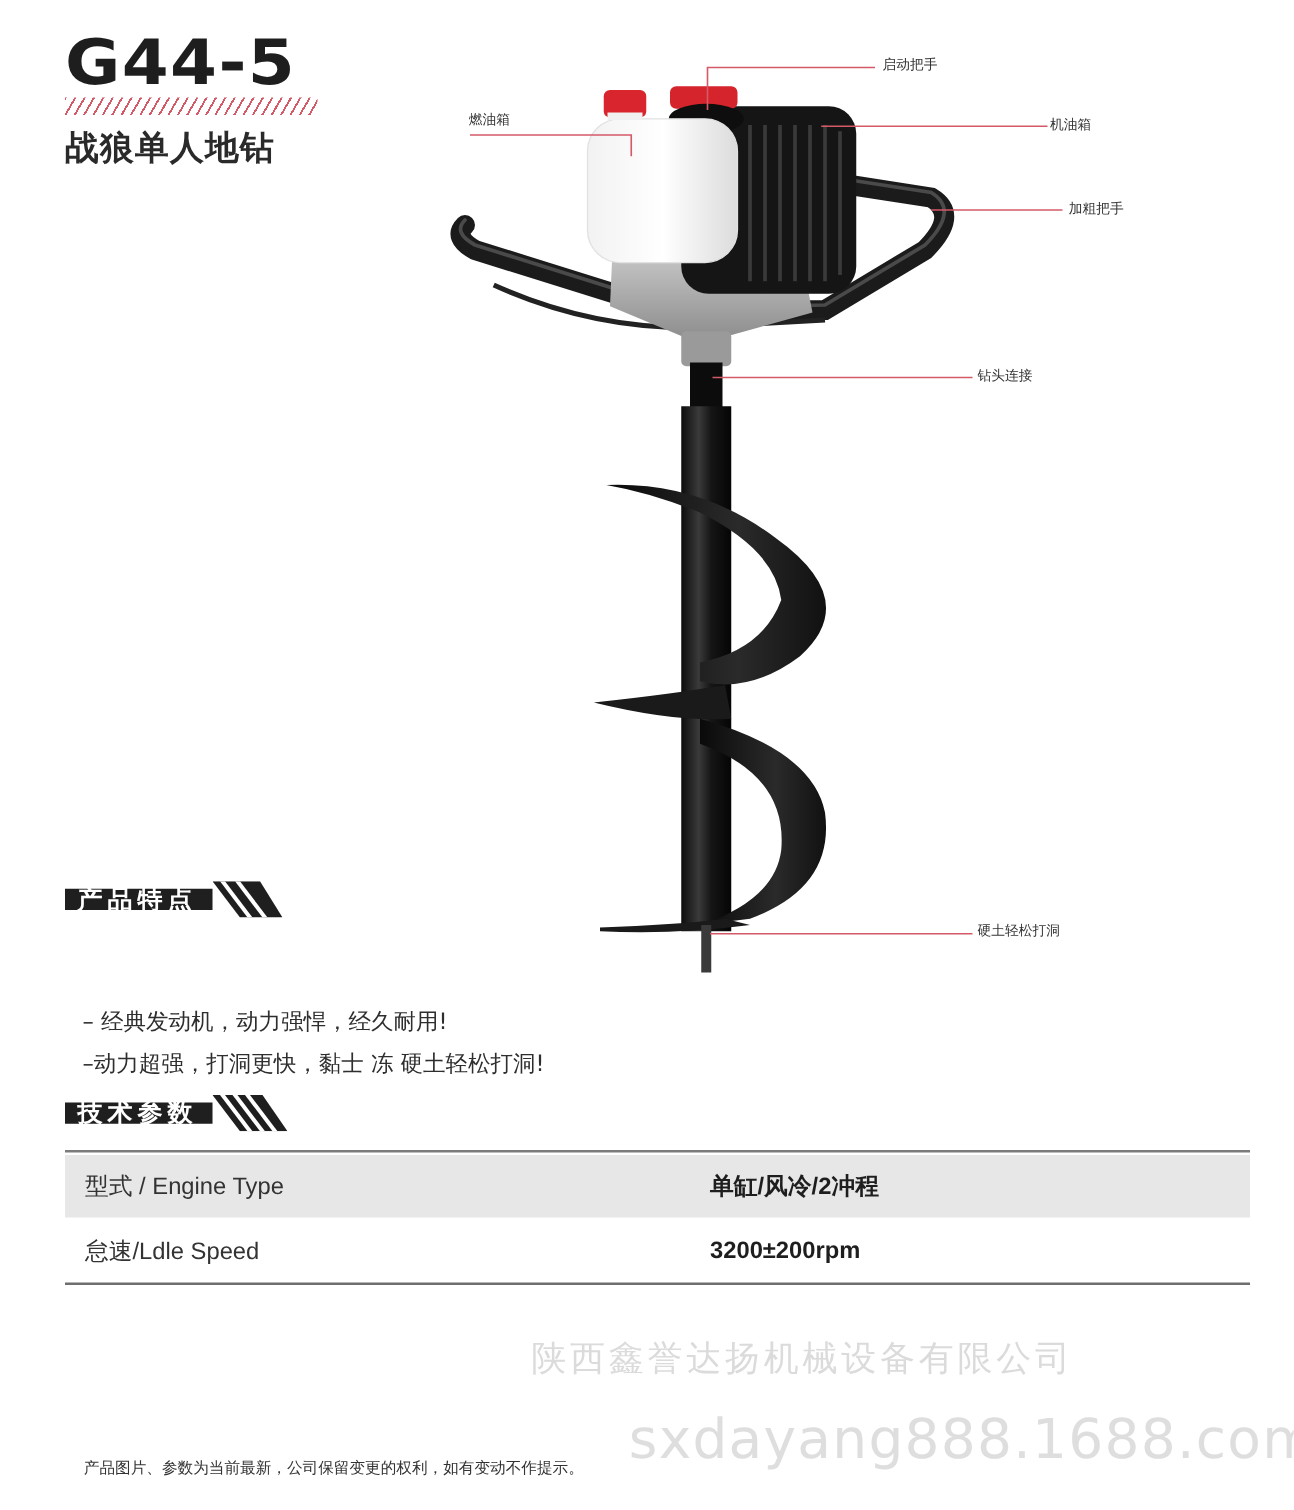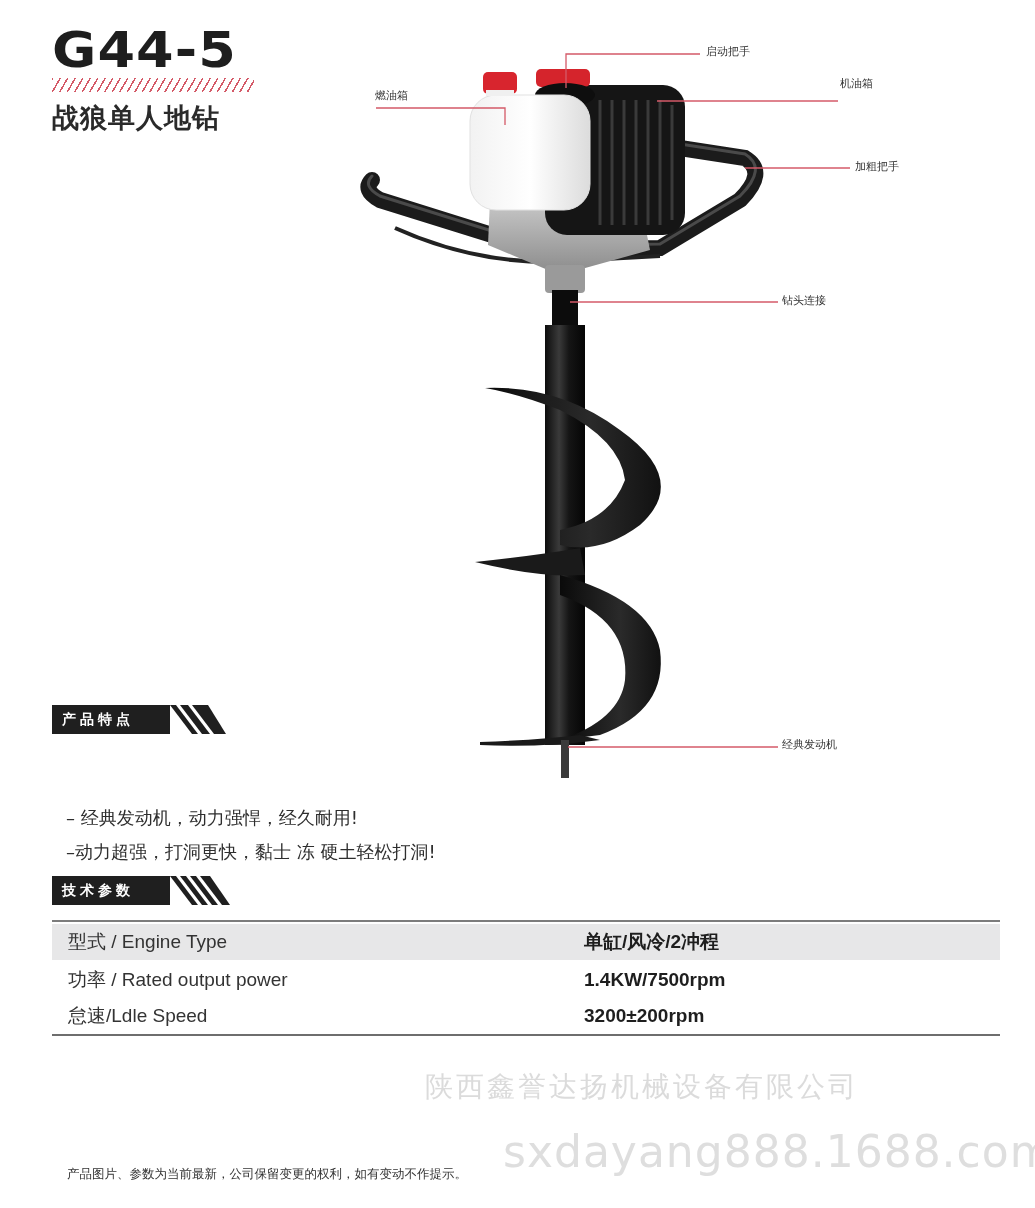--- a/index.html
+++ b/index.html
@@ -22,34 +22,34 @@
   }
 
   
   .product { position: absolute; left: 0; top: 0; width: 1035px; height: 790px; pointer-events: none; }
 
   .callout-label { position: absolute; font-size: 11px; color: #333; white-space: nowrap; font-family: "DejaVu Sans", sans-serif; }
 
   
   .sec-head { position: absolute; left: 52px; height: 29px; display: flex; align-items: center; }
   .sec-head .band {
-    height: 29px; background: #1f1f1f; color: #fff; font-weight: 700; font-size: 14px;
+    height: 17px; background: #1f1f1f; color: #fff; font-weight: 700; font-size: 20px;
     font-family: "DejaVu Sans", sans-serif; letter-spacing: 4px;
     display: flex; align-items: center; padding-left: 10px; width: 118px;
   }
   .sec-head svg { display: block; }
 
   .features { position: absolute; left: 66px; top: 780px; margin-top: 24px; }
   .features li {
     list-style: none; font-size: 18px; color: #2e2e2e; height: 34px; line-height: 28px;
     font-family: "DejaVu Sans", sans-serif;
   }
 
   .spec-table { position: absolute; left: 52px; top: 920px; width: 948px; border-top: 2px solid #7c7c7c; border-bottom: 2px solid #6e6e6e; }
-  .spec-row { display: flex; align-items: center; height: 36px; gap: 16px; }
+  .spec-row { display: flex; align-items: center; height: 50px; }
   .spec-row.shade { background: #e7e7e8; margin: 2px 0; }
   .spec-row .k { width: 516px; padding-left: 16px; font-size: 19px; color: #333; }
   .spec-row .v { font-size: 19px; color: #1e1e1e; font-weight: 700; }
 
   .note { position: absolute; left: 67px; top: 1166px; font-size: 12.5px; color: #333; font-family: "DejaVu Sans", sans-serif; }
 
   .watermark { position: absolute; color: rgba(190,190,190,0.55); white-space: nowrap; pointer-events: none; }
   .wm1 { left: 425px; top: 1068px; font-size: 28px; font-family: "DejaVu Sans", sans-serif; letter-spacing: 3px; }
   .wm2 { left: 503px; top: 1126px; font-size: 44px; font-family: "DejaVu Sans", sans-serif; letter-spacing: 1px; color: rgba(200,200,200,0.6); }
 </style>
@@ -124,24 +124,24 @@
     <polyline points="376,108 505,108 505,125"></polyline>
     <polyline points="657,101 838,101"></polyline>
     <polyline points="745,168 850,168"></polyline>
     <polyline points="570,302 778,302"></polyline>
     <polyline points="568,747 778,747"></polyline>
   </g>
 </svg>
 
 <div class="callout-label" style="left:706px; top:44px;">启动把手</div>
 <div class="callout-label" style="left:375px; top:88px;">燃油箱</div>
-<div class="callout-label" style="left:840px; top:76px;">机油箱</div>
+<div class="callout-label" style="left:840px; top:92px;">机油箱</div>
 <div class="callout-label" style="left:855px; top:159px;">加粗把手</div>
 <div class="callout-label" style="left:782px; top:293px;">钻头连接</div>
-<div class="callout-label" style="left:782px; top:737px;">经典发动机</div>
+<div class="callout-label" style="left:782px; top:737px;">硬土轻松打洞</div>
 
 <div class="sec-head" style="top:705px;">
   <div class="band">产品特点</div>
   <svg width="56" height="29" viewBox="0 0 56 29">
     <polygon points="0,0 22,29 56,29 56,29 38,0" fill="#1f1f1f"></polygon>
     <polygon points="6,0 28,29 32,29 10,0" fill="#ffffff"></polygon>
     <polygon points="18,0 40,29 44,29 22,0" fill="#ffffff"></polygon>
   </svg>
 </div>
 
@@ -159,24 +159,20 @@
     <polygon points="26,0 48,29 52,29 30,0" fill="#ffffff"></polygon>
   </svg>
 </div>
 
 <div class="spec-table">
   <div class="spec-row shade">
     <div class="k">型式 / Engine Type</div>
     <div class="v">单缸/风冷/2冲程</div>
   </div>
   <div class="spec-row">
-    <div class="k">功率 / Rated output power</div>
-    <div class="v">1.4KW/7500rpm</div>
-  </div>
-  <div class="spec-row">
     <div class="k">怠速/Ldle Speed</div>
     <div class="v">3200±200rpm</div>
   </div>
 </div>
 
 <div class="note">产品图片、参数为当前最新，公司保留变更的权利，如有变动不作提示。</div>
 
 <div class="watermark wm1">陕西鑫誉达扬机械设备有限公司</div>
 <div class="watermark wm2">sxdayang888.1688.com</div>
 

